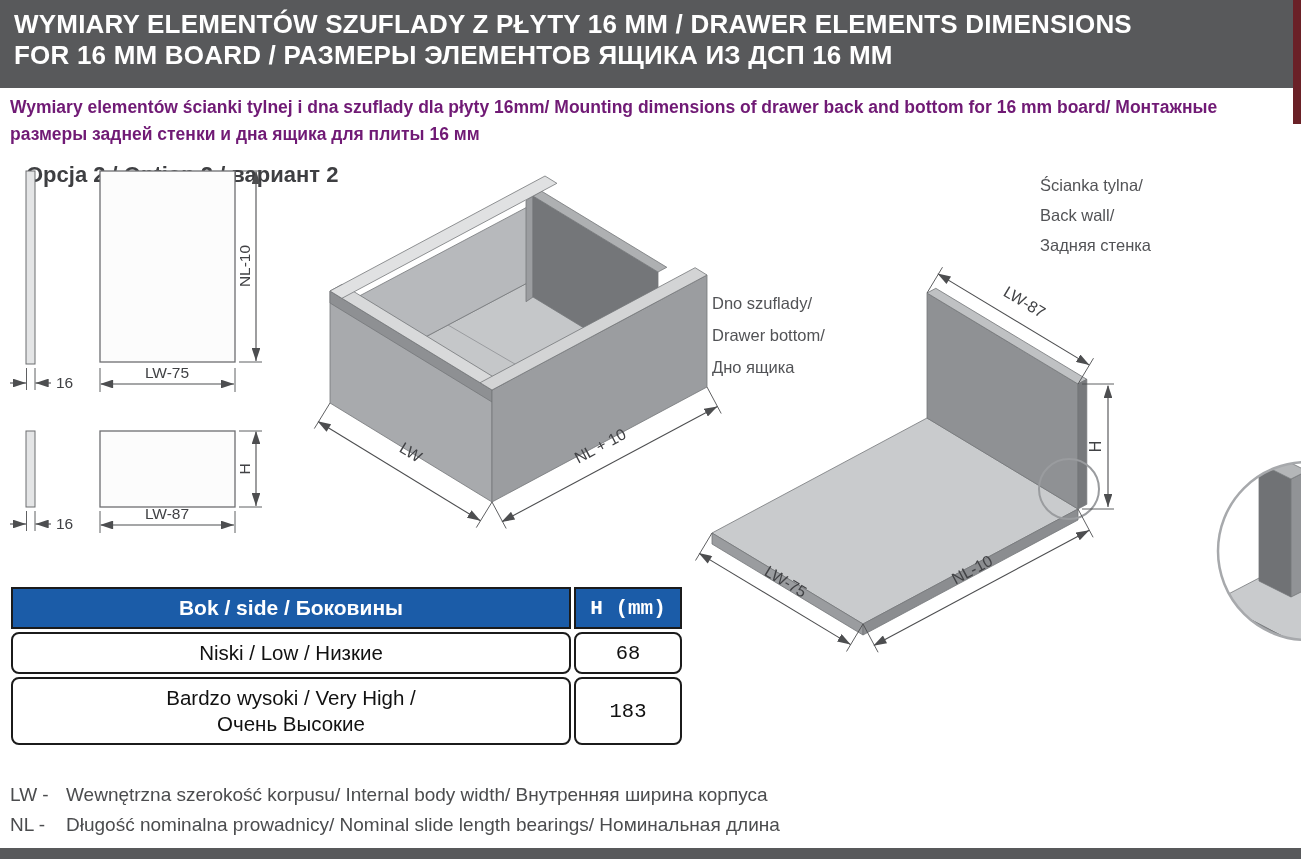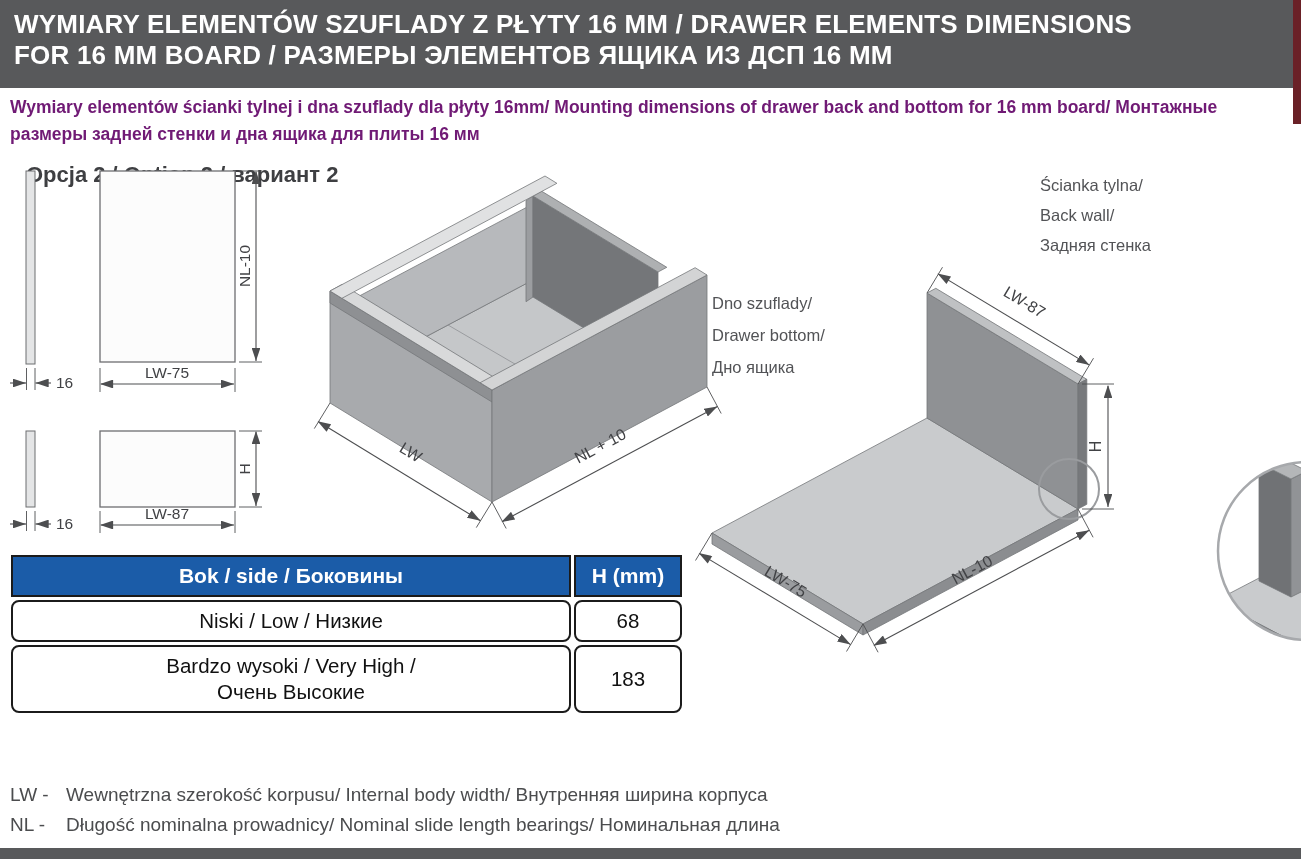--- a/index.html
+++ b/index.html
@@ -28,31 +28,31 @@
   .diagram text{font-family:"Liberation Sans",sans-serif;}
   .dim{stroke:#4d4e50;stroke-width:1.1;fill:none;}
   .ext{stroke:#4d4e50;stroke-width:0.9;fill:none;}
   .dim-label{fill:#414245;font-size:15.5px;}
   .dim-label-3d{fill:#414245;font-size:16px;}
   .anno{fill:#525356;font-size:16.5px;}
   .flat-rect{fill:#fcfcfc;stroke:#6d6e71;stroke-width:1.3;}
   .flat-strip{fill:#e4e5e6;stroke:#6d6e71;stroke-width:1;}
   
   .spec-table{
-    position:absolute;left:8px;top:552px;
+    position:absolute;left:8px;top:584px;
     border-collapse:separate;border-spacing:3px;
   }
   .spec-table th,.spec-table td{
     border:2px solid #1b1b1b;text-align:center;vertical-align:middle;
     padding:2px 8px;background:#ffffff;
   }
   .spec-table th{background:#1b5ca8;color:#ffffff;font-weight:bold;font-size:21px;height:34px;}
   .spec-table td{font-size:20.5px;color:#111111;height:34px;border-radius:8px;}
   .spec-table .label-cell{width:540px;white-space:pre-line;line-height:1.25;}
-  .spec-table .value-cell{width:88px;}
+  .spec-table .value-cell{width:88px;font-family:Liberation Mono, monospace;}
   .spec-table tr.tall td{height:60px;}
   
   .legend{position:absolute;left:10px;top:784px;font-size:19px;color:#4b4c4e;}
   .legend-row{display:flex;margin-bottom:8px;}
   .legend-term{width:56px;flex:none;}
   
   .bottom-bar{position:absolute;left:0;top:848px;width:1301px;height:11px;background:#58595b;}
 </style>
 </head>
 <body>

